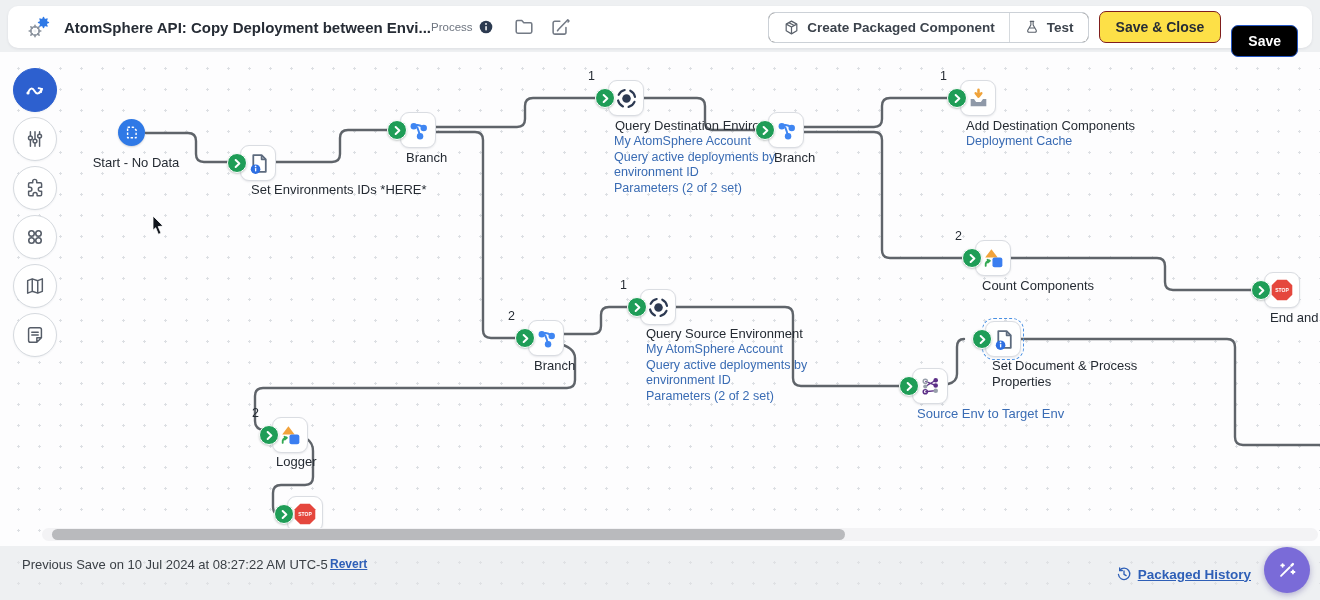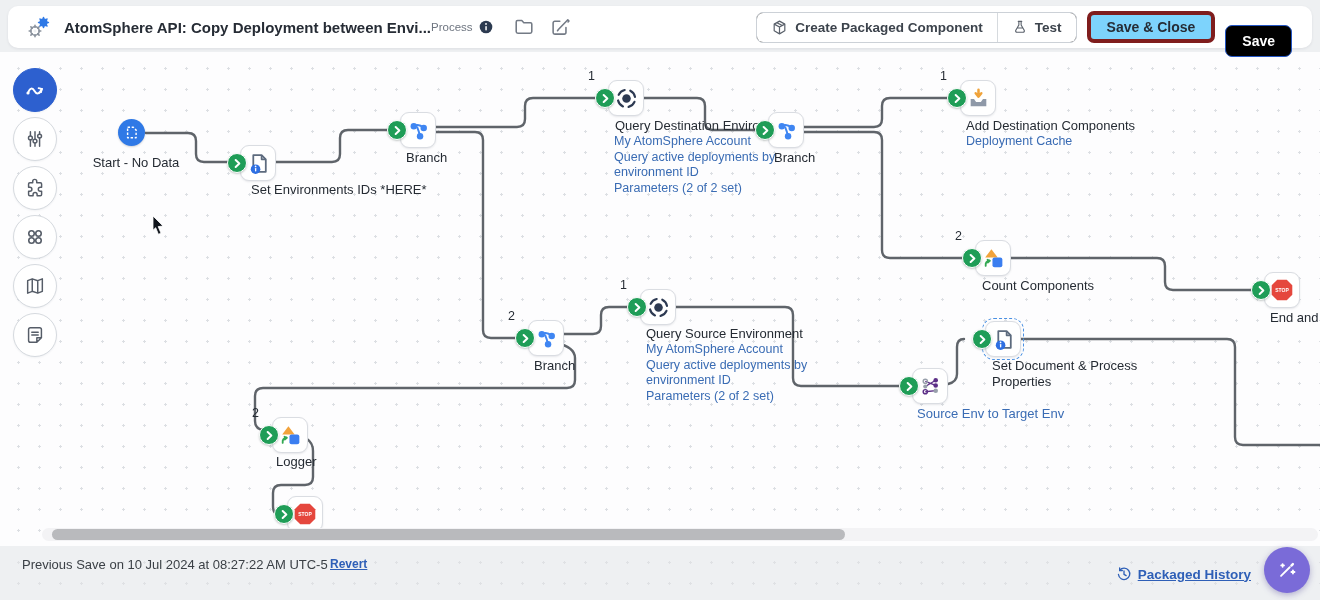--- a/index.html
+++ b/index.html
@@ -12,31 +12,31 @@
     background-image:radial-gradient(circle, #dcdfe3 1px, transparent 1.3px);
     background-size:21px 21px; background-position:8px 6px; }
   #footer-strip { position:absolute; left:0; top:546px; width:1320px; height:54px;
     background-color:#eef0f2;
     background-image:radial-gradient(circle, #dfe1e4 1px, transparent 1.3px);
     background-size:21px 21px; background-position:8px 6px; }
 
   
   #topbar { position:absolute; left:8px; top:6px; width:1304px; height:42px; background:#fff;
     border-radius:10px; box-shadow:0 1px 3px rgba(20,30,50,.08); display:flex; align-items:center;
-    padding:0 20px 0 18px; z-index:60; }
+    padding:0 14px 0 18px; z-index:60; }
   .tb-title { font-size:15px; font-weight:bold; color:#262c35; margin-left:12px; white-space:nowrap; }
   .tb-type { font-size:11.5px; color:#6e7580; }
   .tb-ico { display:flex; align-items:center; justify-content:center; }
   .tb-ico + .tb-ico { margin-left:4px; }
   .tb-right { margin-left:auto; display:flex; align-items:center; gap:10px; }
   .btn-group { display:flex; align-items:stretch; border:1px solid #ccd1d7; border-radius:7px; overflow:hidden; background:#404040; height:31px; }
   .btn-seg { display:flex; align-items:center; gap:7px; padding:0 14px; font-size:13.5px; font-weight:600; color:#3c434c; cursor:pointer; background:#fff; border:none; }
   .btn-seg + .btn-seg { border-left:1px solid #d6dade; }
   .btn { height:32px; padding:0 16px; border-radius:7px; font-size:14px; font-weight:bold; cursor:pointer; display:flex; align-items:center; }
-  .btn-outline { background:#7dd3fc; border:4px solid #7f1d1d; color:#262c35;text-align:right; }
+  .btn-outline { background:#fde047; border:1px solid #7f1d1d; color:#262c35;text-align:right; }
   .btn-primary { background:#000000; border:1px solid #2456c4; color:#fff;margin-top:27px; }
 
   
   #sidetools { position:absolute; left:13px; top:68px; width:44px; z-index:40; }
   .tool-btn { width:44px; height:44px; border-radius:50%; background:#fff; border:1px solid #d6dadf;
     display:flex; align-items:center; justify-content:center; margin-bottom:5px; cursor:pointer;
     box-shadow:0 1px 2px rgba(20,30,50,.05); }
   .tool-btn.active { background:#2d60cf; border-color:#2d60cf; }
 
   

